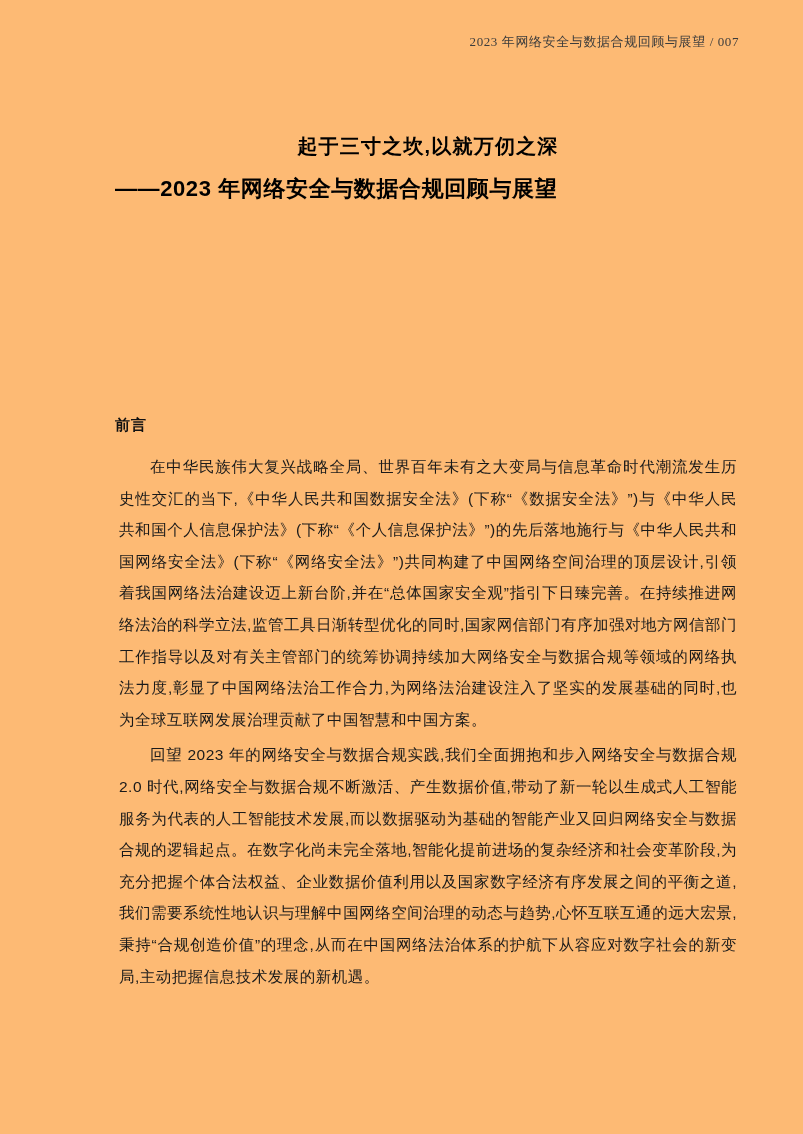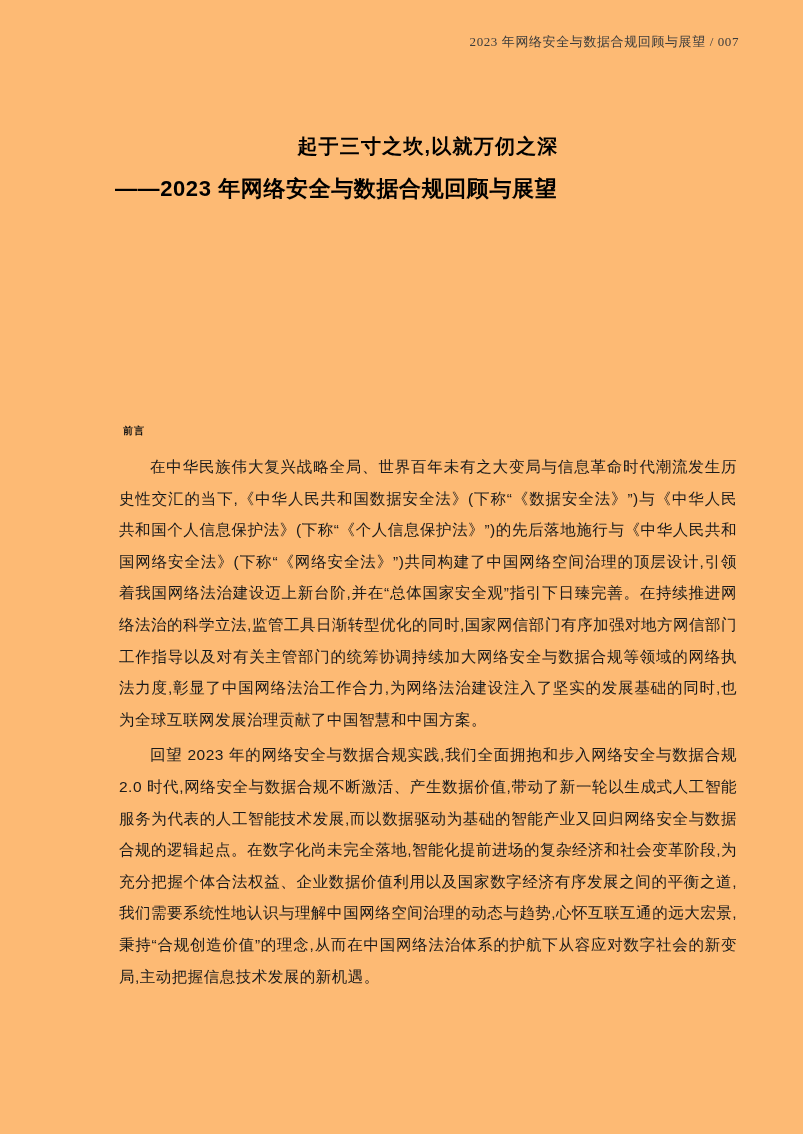--- a/index.html
+++ b/index.html
@@ -60,22 +60,22 @@
     text-align: center;
     font-size: 14.5px;
     letter-spacing: 1px;
     color: #2e2e2e;
     white-space: nowrap;
   }
   .foreword-heading {
     position: absolute;
     top: 416px;
     left: 115px;
-    margin: 8px;
-    font-size: 10px;
+    margin: 0;
+    font-size: 15px;
     font-weight: bold;
     letter-spacing: 1px;
     color: #111111;
   }
   .body-text {
     position: absolute;
     top: 447px;
     left: 115px;
     width: 626px;
     font-size: 15.5px;

